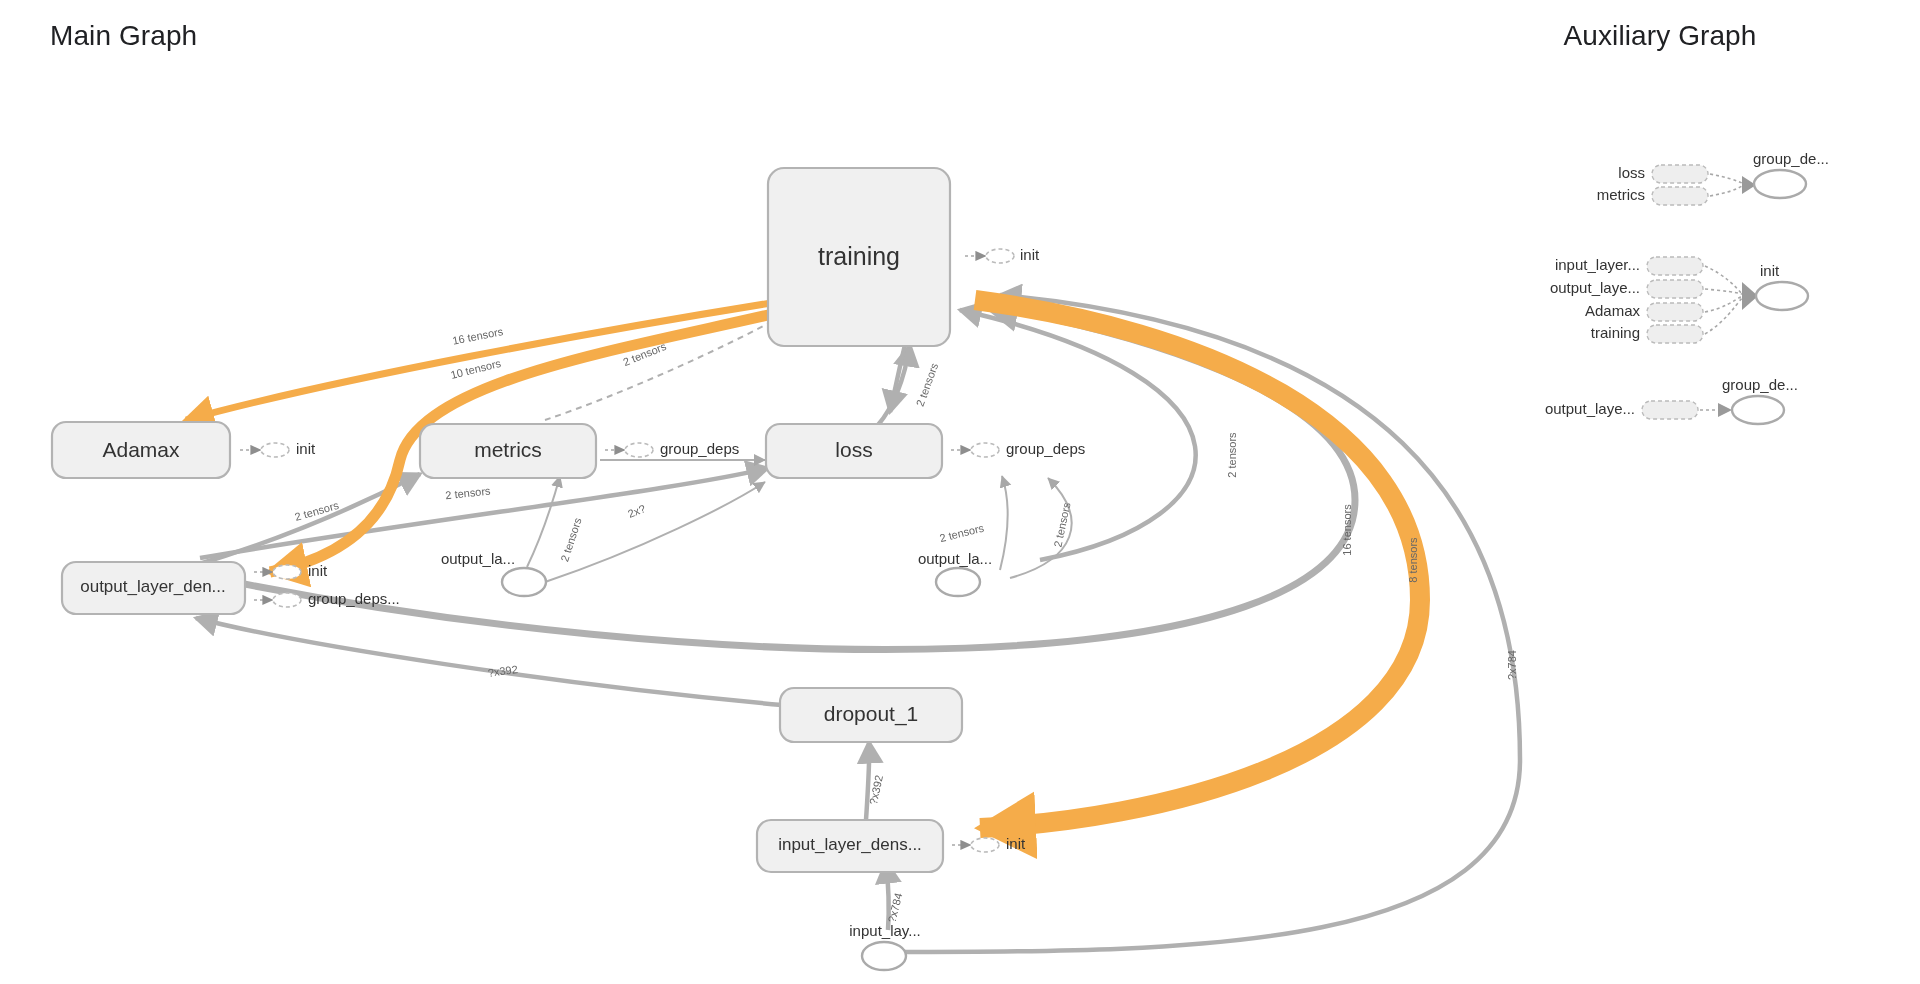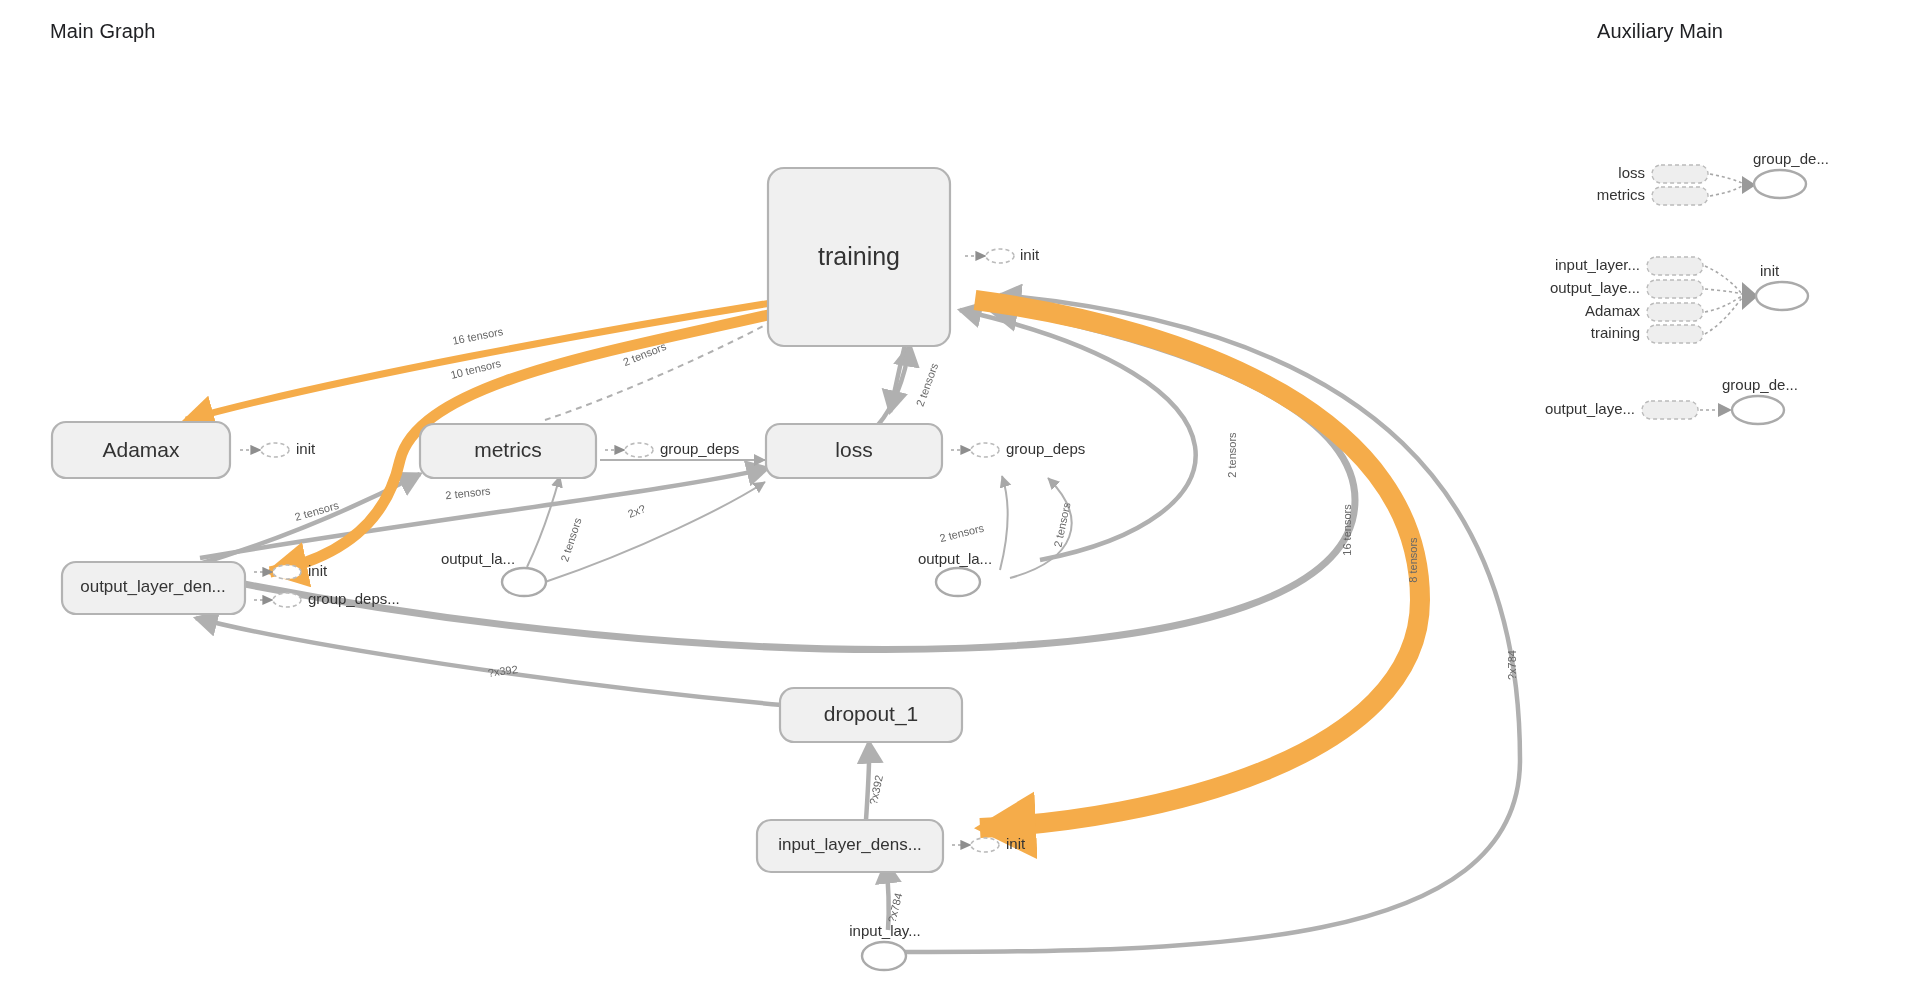--- a/index.html
+++ b/index.html
@@ -13,21 +13,21 @@
   }
   #stage {
     position: relative;
     width: 1920px;
     height: 984px;
     background: #ffffff;
   }
   .panel-title {
     position: absolute;
     font-family: "Liberation Sans", sans-serif;
-    font-size: 20px;
+    font-size: 28px;
     font-weight: 400;
     color: #202124;
     letter-spacing: 0.1px;
     white-space: nowrap;
   }
   #main-graph-title { left: 50px; top: 20px; }
   #aux-title { left: 1660px; top: 20px; transform: translateX(-50%); }
 
   svg#graph-svg {
     position: absolute;
@@ -115,21 +115,21 @@
     stroke-dasharray: 3 3;
   }
 </style>
 </head>
 <body>
 
 <div id="stage">
 
   <div class="panel-title" id="main-graph-title">Main Graph</div>
 
-  <div class="panel-title" id="aux-title">Auxiliary Main</div>
+  <div class="panel-title" id="aux-title">Auxiliary Graph</div>
 
   <svg id="graph-svg" viewBox="0 0 1920 984">
     <defs>
       <marker id="arrow-gray" markerWidth="7" markerHeight="7" refX="5.6" refY="3" orient="auto">
         <path d="M0,0 L6,3 L0,6 z" fill="#a8a8a8"></path>
       </marker>
       <marker id="arrow-gray-thick" markerWidth="6" markerHeight="6" refX="4.8" refY="3" orient="auto">
         <path d="M0,0 L5.5,3 L0,6 z" fill="#b0b0b0"></path>
       </marker>
       <marker id="arrow-dash" markerWidth="8" markerHeight="8" refX="6" refY="3.2" orient="auto">

